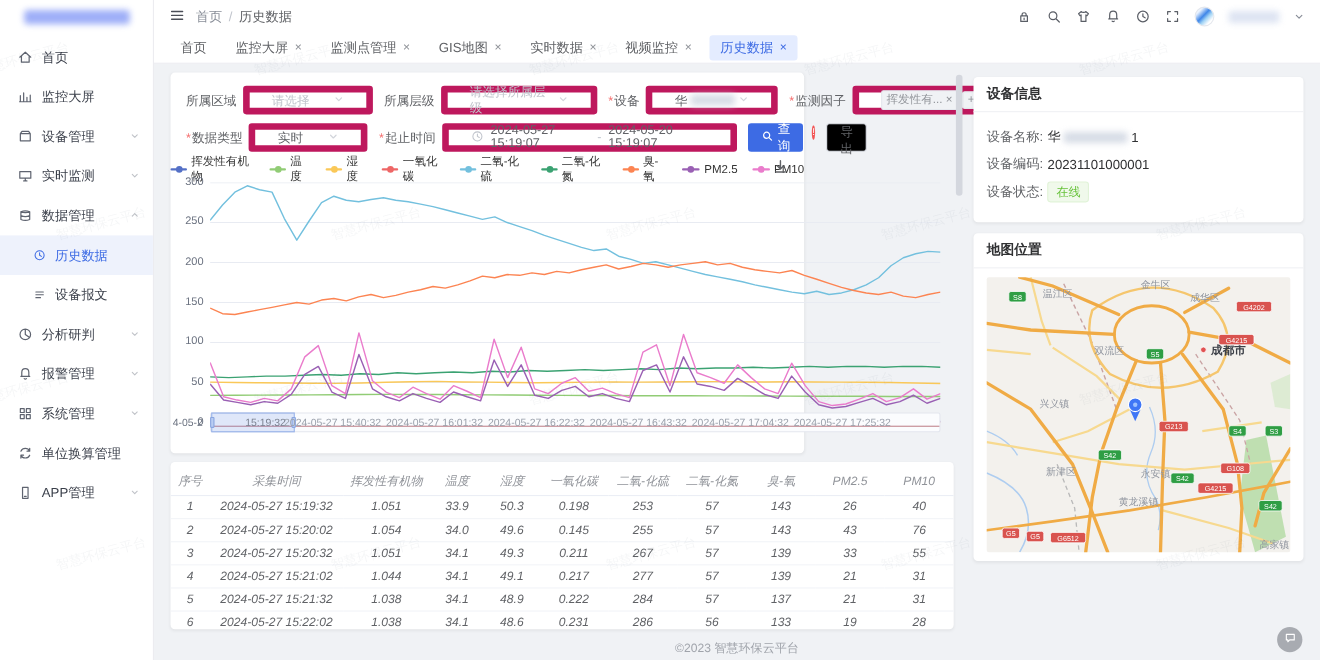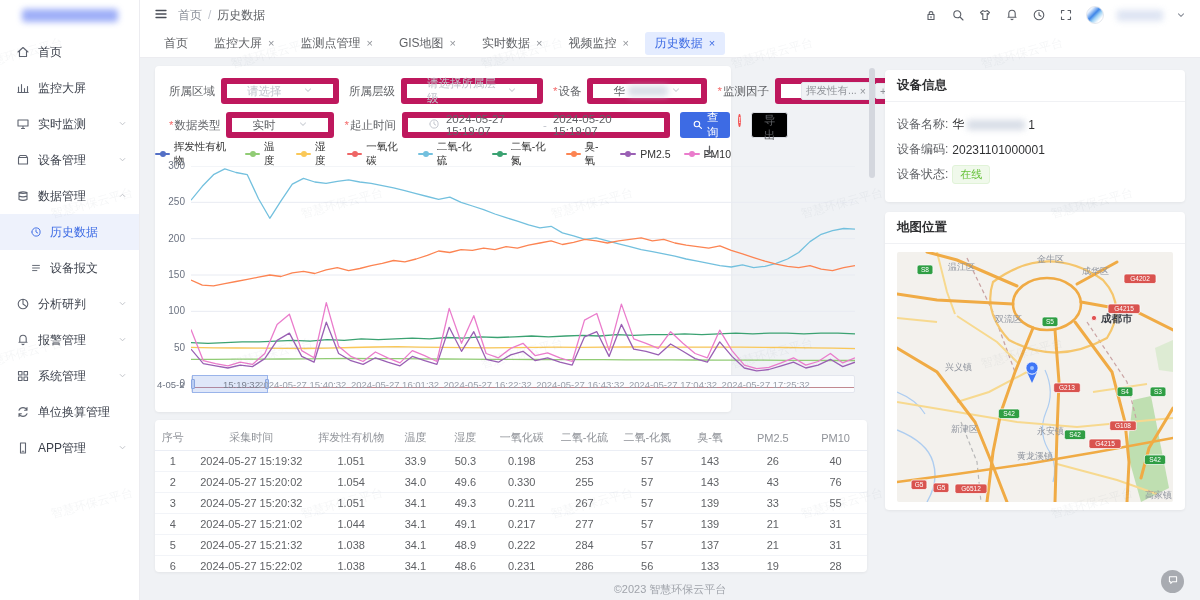--- a/index.html
+++ b/index.html
@@ -35,21 +35,21 @@
   .tabbar { position:absolute; left:140px; top:30px; width:1060px; height:28px; background:#fff;
     border-bottom:1px solid #ececf0; display:flex; align-items:center; gap:6px; padding:0 14px; z-index:2; }
   .tab { display:flex; align-items:center; gap:6px; padding:3px 10px; border-radius:3px; color:#606266; cursor:pointer; }
   .tab .x { color:#909399; font-size:11px; line-height:1; }
   .tab.active { background:#e4ecff; color:#3d6be4; } .tab.active .x { color:#3d6be4; }
 
   
   .content { position:absolute; left:140px; top:58px; width:1060px; height:542px; }
   .card { position:absolute; background:#fff; border-radius:4px; box-shadow:0 1px 3px rgba(0,0,0,.06); }
   .card-main  { left:15px; top:8px;   width:576px; height:346px; }
-  .card-table { left:15px; top:362px; width:712px; height:152px; overflow:hidden; }
+  .card-table { left:15px; top:362px; width:712px; height:152px; overflow:hidden;font-style:italic; }
   .card-dev   { left:745px; top:12px;  width:300px; height:132px; }
   .card-map   { left:745px; top:154px; width:300px; height:298px; }
   .v-scrollbar { position:absolute; left:729px; top:8px; width:6px; height:506px; }
   .v-scrollbar .thumb { width:6px; height:110px; border-radius:3px; background:#d4d7de; margin-top:2px; cursor:pointer; }
 
   
   .frow { position:absolute; left:14px; right:10px; display:flex; align-items:center; gap:10px; }
   .frow1 { top:12px; } .frow2 { top:46px; }
   .fgroup { display:flex; align-items:center; gap:6px; }
   .flabel { color:#606266; font-size:11.5px; white-space:nowrap; }
@@ -135,32 +135,32 @@
         <span class="mi-label">首页</span>
       </div>
       <div class="menu-item">
         <svg width="14" height="14" viewBox="0 0 14 14" fill="none" class="mi-icon">
           <path d="M2.5 11.5 V6 M5.5 11.5 V3.5 M8.5 11.5 V7.5 M11.5 11.5 V5.5 M1.8 11.5 H12.2" stroke="#5f6470" stroke-width="1.1" stroke-linecap="round" stroke-linejoin="round" fill="none"></path>
         </svg>
         <span class="mi-label">监控大屏</span>
       </div>
       <div class="menu-item">
         <svg width="14" height="14" viewBox="0 0 14 14" fill="none" class="mi-icon">
-          <path d="M2 3 H12 V9 H2 Z M5.5 11.5 H8.5 M7 9 V11.5" stroke="#5f6470" stroke-width="1.1" stroke-linecap="round" stroke-linejoin="round" fill="none"></path>
-        </svg>
-        <span class="mi-label">实时监测</span>
+          <path d="M2.5 4.5 H11.5 V11 H2.5 Z M2.5 4.5 L4 2.5 H10 L11.5 4.5" stroke="#5f6470" stroke-width="1.1" stroke-linecap="round" stroke-linejoin="round" fill="none"></path>
+        </svg>
+        <span class="mi-label">设备管理</span>
         <span class="chev"><svg width="9" height="9" viewBox="0 0 14 14" fill="none">
             <path d="M3.5 5.5 L7 9 L10.5 5.5" stroke="#8a8f99" stroke-width="1.5" stroke-linecap="round" stroke-linejoin="round" fill="none"></path>
           </svg></span>
       </div>
       <div class="menu-item">
         <svg width="14" height="14" viewBox="0 0 14 14" fill="none" class="mi-icon">
-          <path d="M2.5 4.5 H11.5 V11 H2.5 Z M2.5 4.5 L4 2.5 H10 L11.5 4.5" stroke="#5f6470" stroke-width="1.1" stroke-linecap="round" stroke-linejoin="round" fill="none"></path>
-        </svg>
-        <span class="mi-label">设备管理</span>
+          <path d="M2 3 H12 V9 H2 Z M5.5 11.5 H8.5 M7 9 V11.5" stroke="#5f6470" stroke-width="1.1" stroke-linecap="round" stroke-linejoin="round" fill="none"></path>
+        </svg>
+        <span class="mi-label">实时监测</span>
         <span class="chev"><svg width="9" height="9" viewBox="0 0 14 14" fill="none">
             <path d="M3.5 5.5 L7 9 L10.5 5.5" stroke="#8a8f99" stroke-width="1.5" stroke-linecap="round" stroke-linejoin="round" fill="none"></path>
           </svg></span>
       </div>
       <div class="menu-item">
         <svg width="14" height="14" viewBox="0 0 14 14" fill="none" class="mi-icon">
           <path d="M3 3.5 Q7 5.2 11 3.5 M3 3.5 Q7 1.9 11 3.5 M3 3.5 V10.5 Q7 12.2 11 10.5 V3.5 M3 7 Q7 8.7 11 7" stroke="#5f6470" stroke-width="1.1" stroke-linecap="round" stroke-linejoin="round" fill="none"></path>
         </svg>
         <span class="mi-label">数据管理</span>
         <span class="chev"><svg width="9" height="9" viewBox="0 0 14 14" fill="none">
@@ -501,21 +501,21 @@
             <td>143</td>
             <td>26</td>
             <td>40</td>
           </tr>
           <tr>
             <td>2</td>
             <td>2024-05-27 15:20:02</td>
             <td>1.054</td>
             <td>34.0</td>
             <td>49.6</td>
-            <td>0.330</td>
+            <td>0.145</td>
             <td>255</td>
             <td>57</td>
             <td>143</td>
             <td>43</td>
             <td>76</td>
           </tr>
           <tr>
             <td>3</td>
             <td>2024-05-27 15:20:32</td>
             <td>1.051</td>

